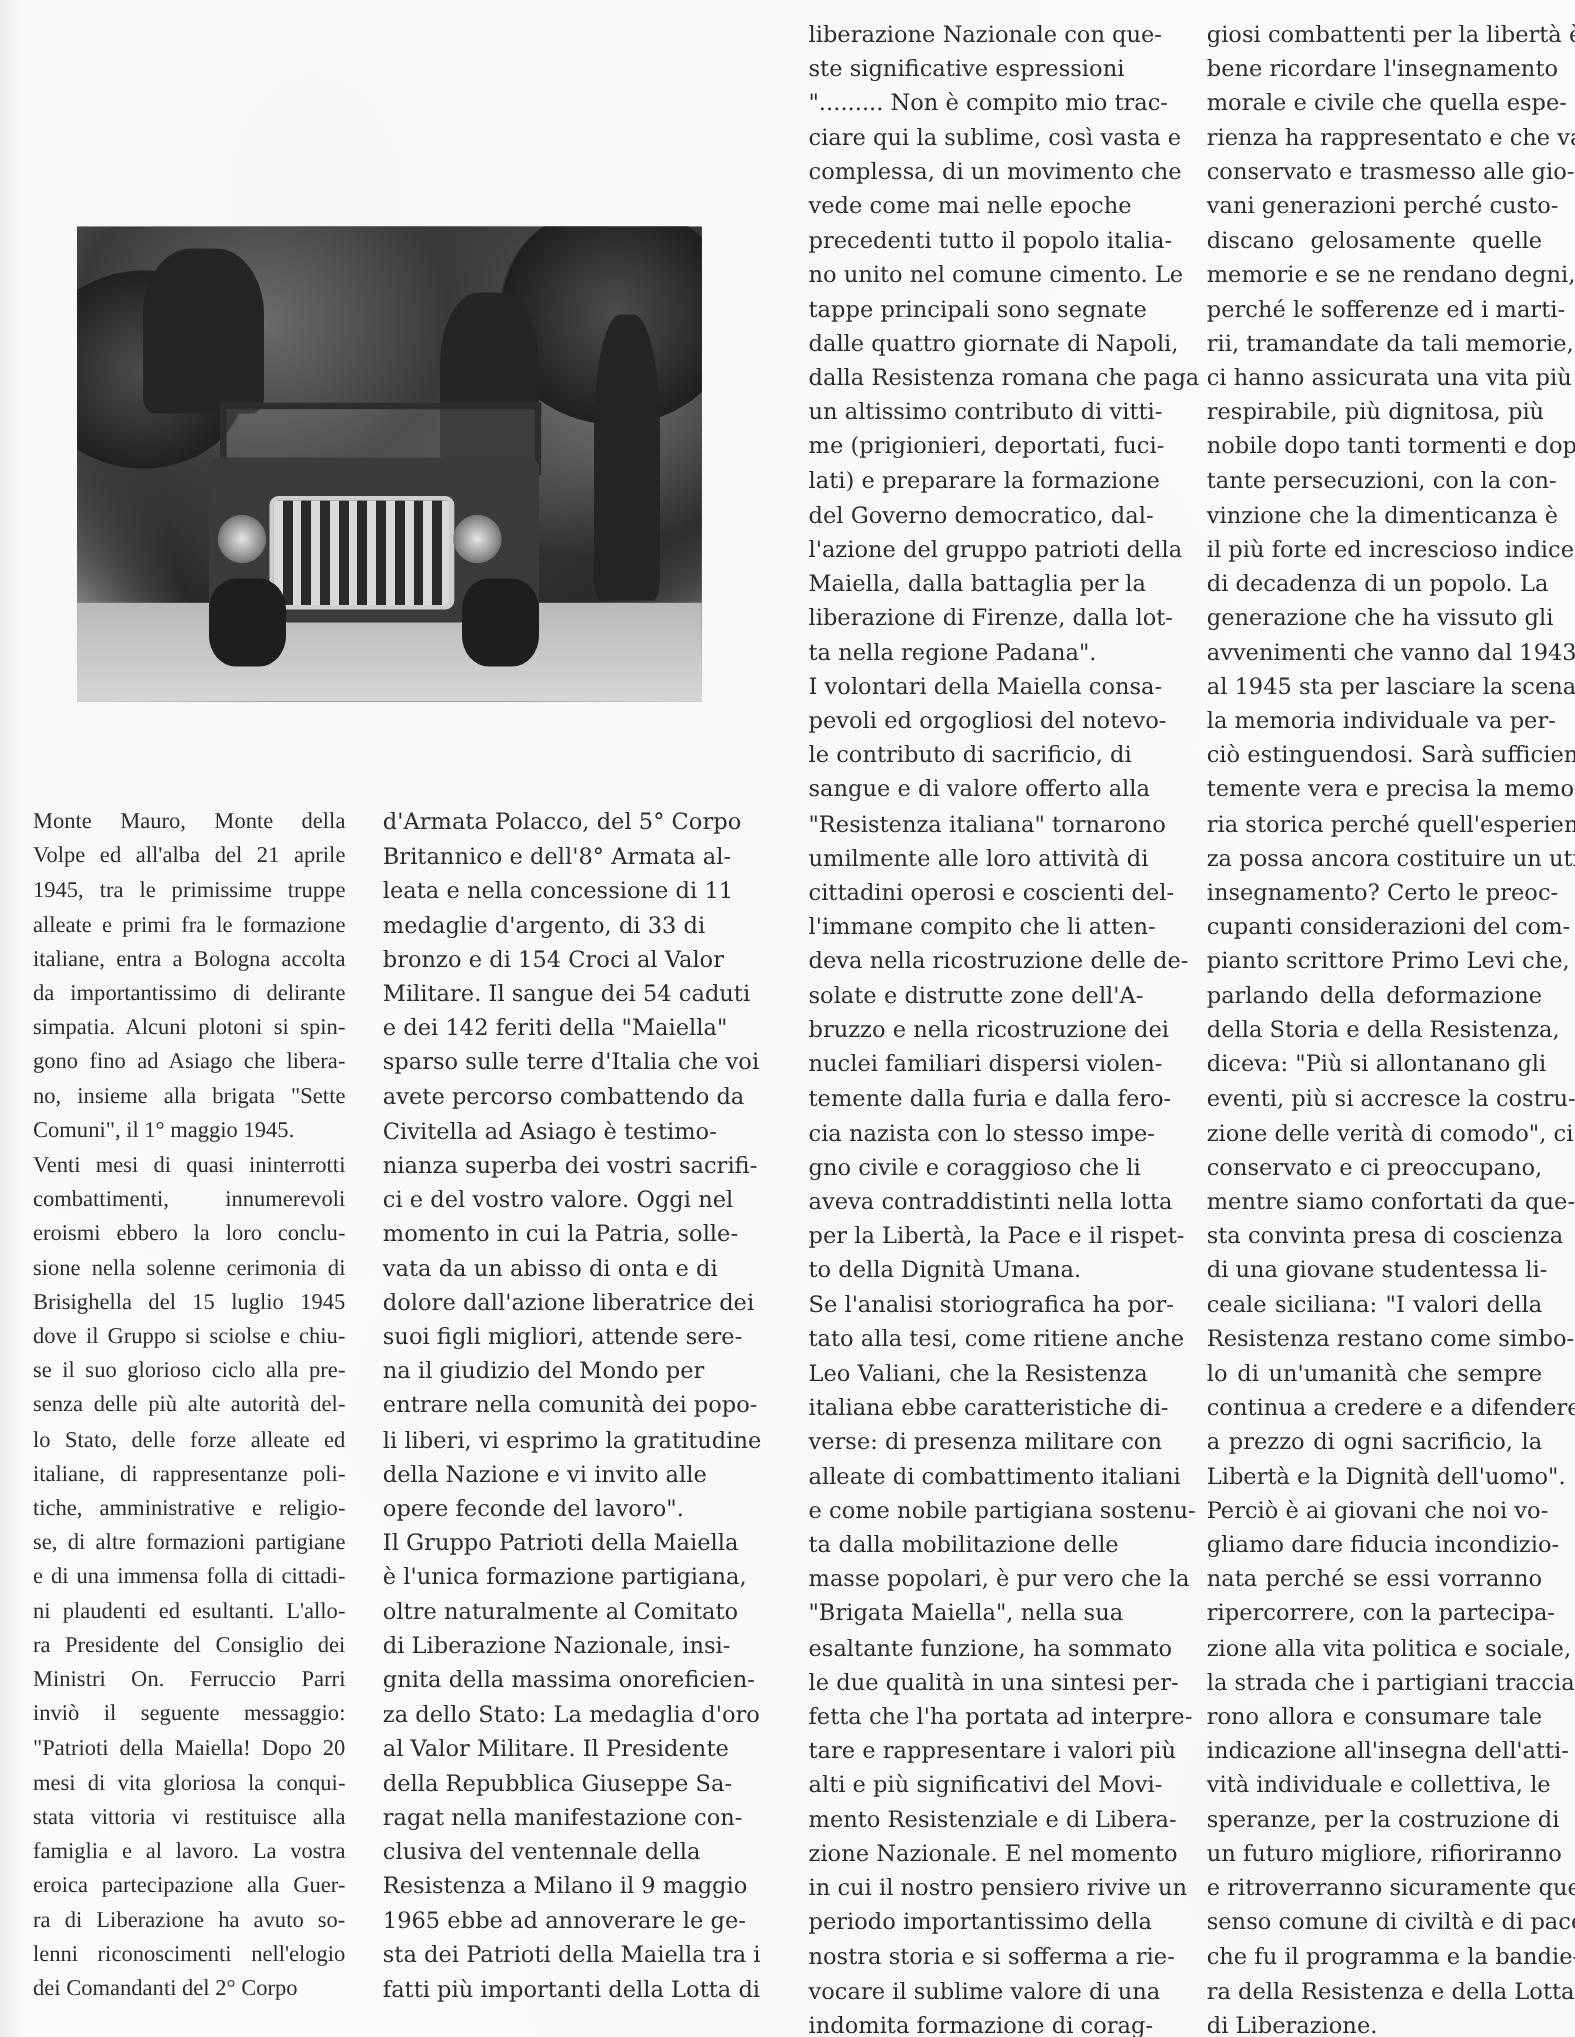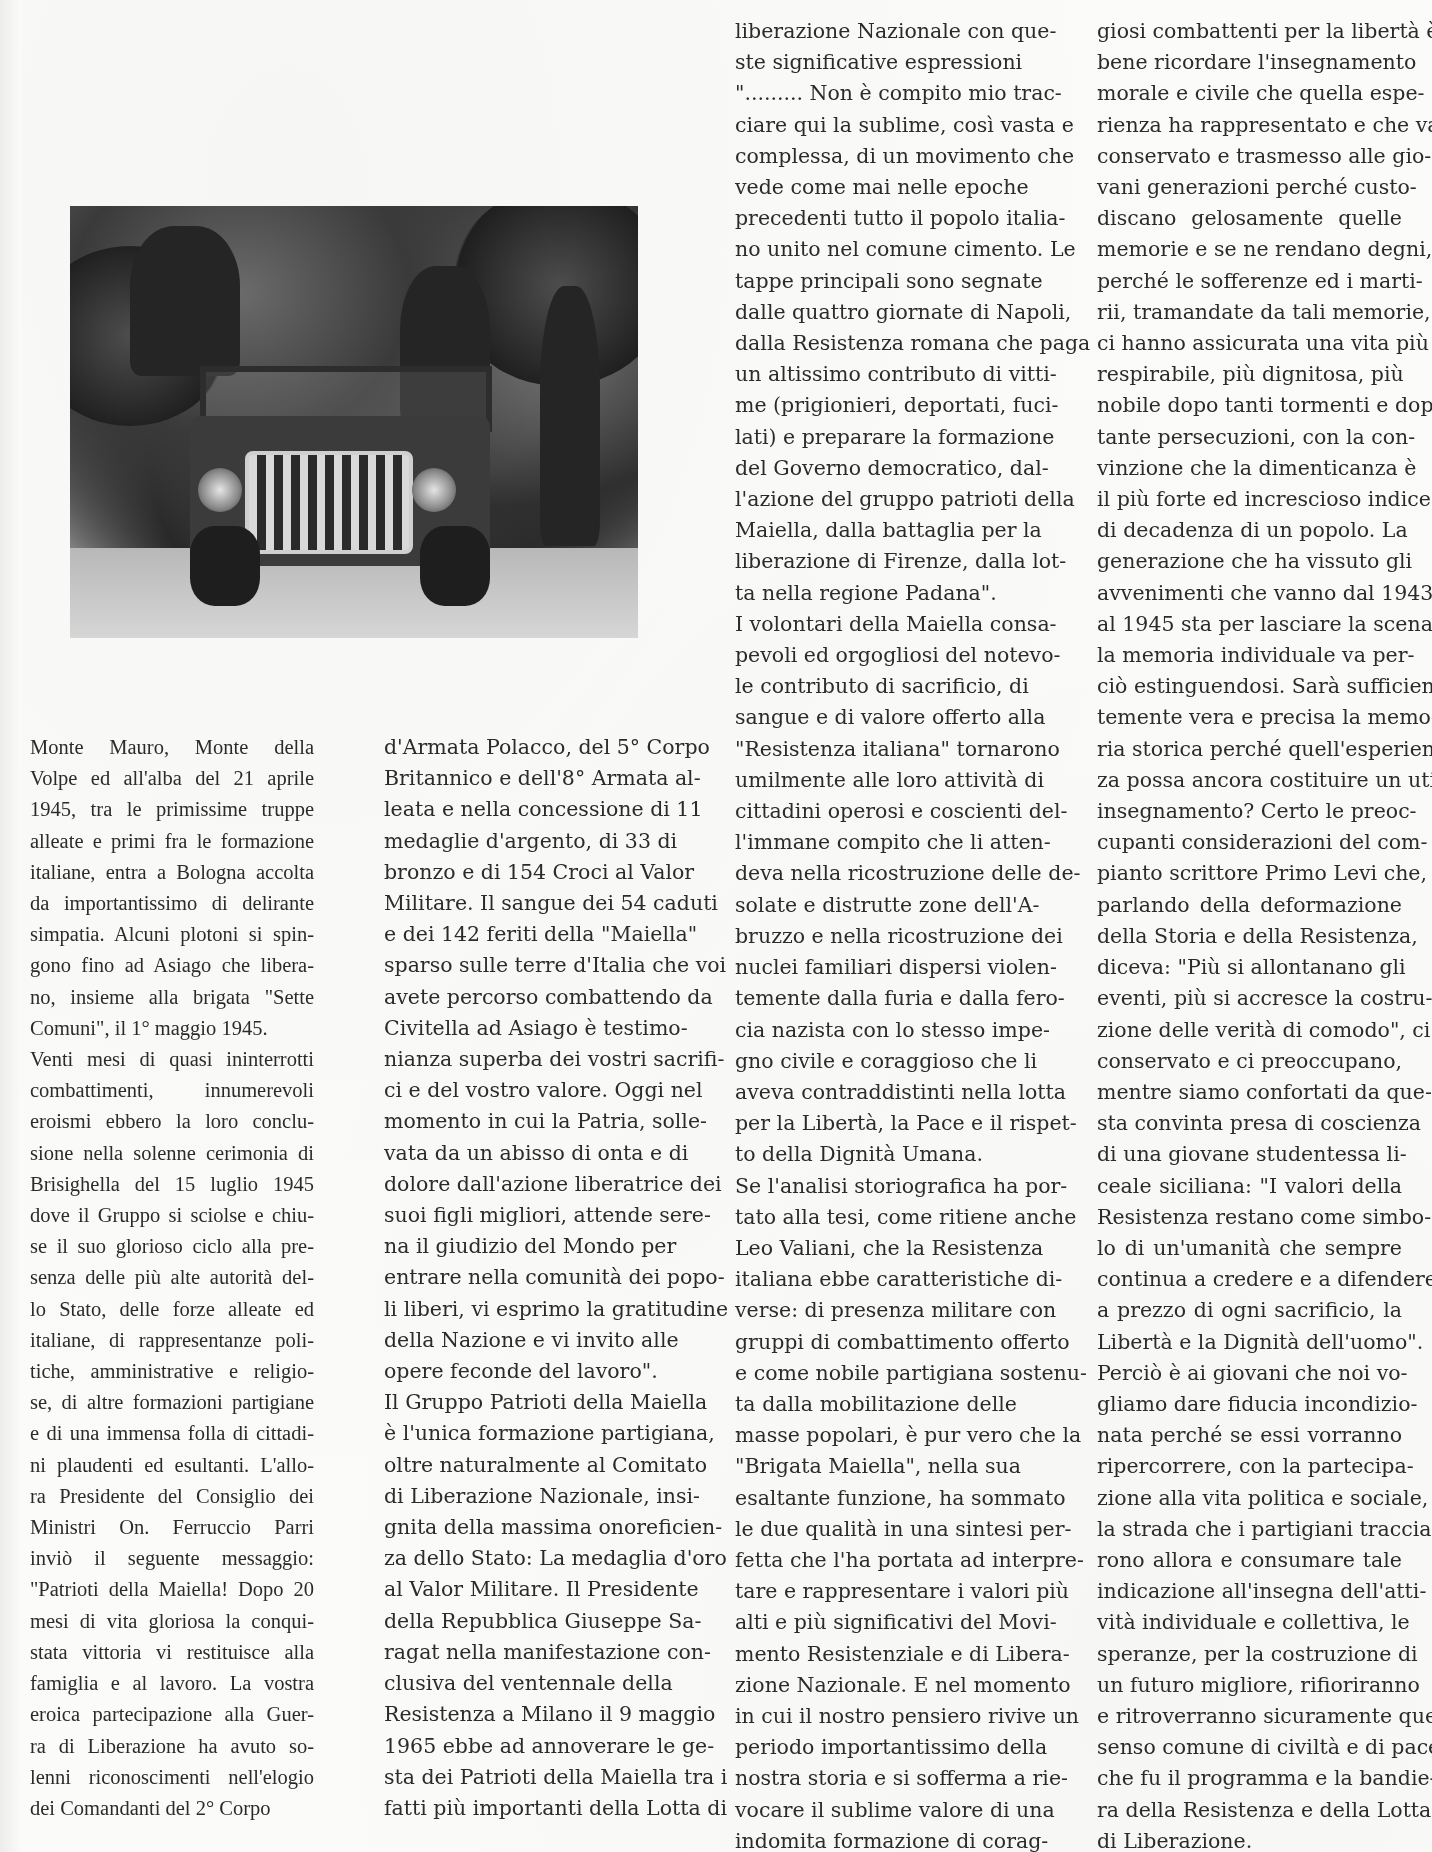--- a/index.html
+++ b/index.html
@@ -60,21 +60,21 @@
     position: absolute; border-radius: 50%;
     background: radial-gradient(circle, #4d4d4d, #1f1f1f 70%, transparent 72%);
   }
   .col {
     position: absolute; font-size: 20.5px; line-height: 31.2px;
     text-align: justify;
   }
   .col .line { display: block; white-space: nowrap; text-align-last: justify; }
   .col .line.last { text-align-last: left; }
   #col1 { left: 30px; top: 732px; width: 284px; font-family: Liberation Serif, serif; }
-  #col2 { left: 348px; top: 732px; width: 284px; margin-left: 36px; }
+  #col2 { left: 348px; top: 732px; width: 284px; }
   #col3 { left: 735px; top: 16px; width: 282px; }
   #col4 { left: 1097px; top: 16px; width: 305px; }
 </style>
 </head>
 <body>
 
 <div class="page-bg"></div>
 <div class="left-margin-shade"></div>
 
 <div class="photo" title="Patrioti della Maiella con una jeep">
@@ -203,21 +203,21 @@
     <span class="line">cia nazista con lo stesso impe-</span>
     <span class="line">gno civile e coraggioso che li</span>
     <span class="line">aveva contraddistinti nella lotta</span>
     <span class="line">per la Libertà, la Pace e il rispet-</span>
     <span class="line last">to della Dignità Umana.</span>
     <span class="line">Se l'analisi storiografica ha por-</span>
     <span class="line">tato alla tesi, come ritiene anche</span>
     <span class="line">Leo Valiani, che la Resistenza</span>
     <span class="line">italiana ebbe caratteristiche di-</span>
     <span class="line">verse: di presenza militare con</span>
-    <span class="line">gruppi di combattimento offerto</span>
+    <span class="line">alleate di combattimento italiani</span>
     <span class="line">e come nobile partigiana sostenu-</span>
     <span class="line">ta dalla mobilitazione delle</span>
     <span class="line">masse popolari, è pur vero che la</span>
     <span class="line">"Brigata Maiella", nella sua</span>
     <span class="line">esaltante funzione, ha sommato</span>
     <span class="line">le due qualità in una sintesi per-</span>
     <span class="line">fetta che l'ha portata ad interpre-</span>
     <span class="line">tare e rappresentare i valori più</span>
     <span class="line">alti e più significativi del Movi-</span>
     <span class="line">mento Resistenziale e di Libera-</span>

